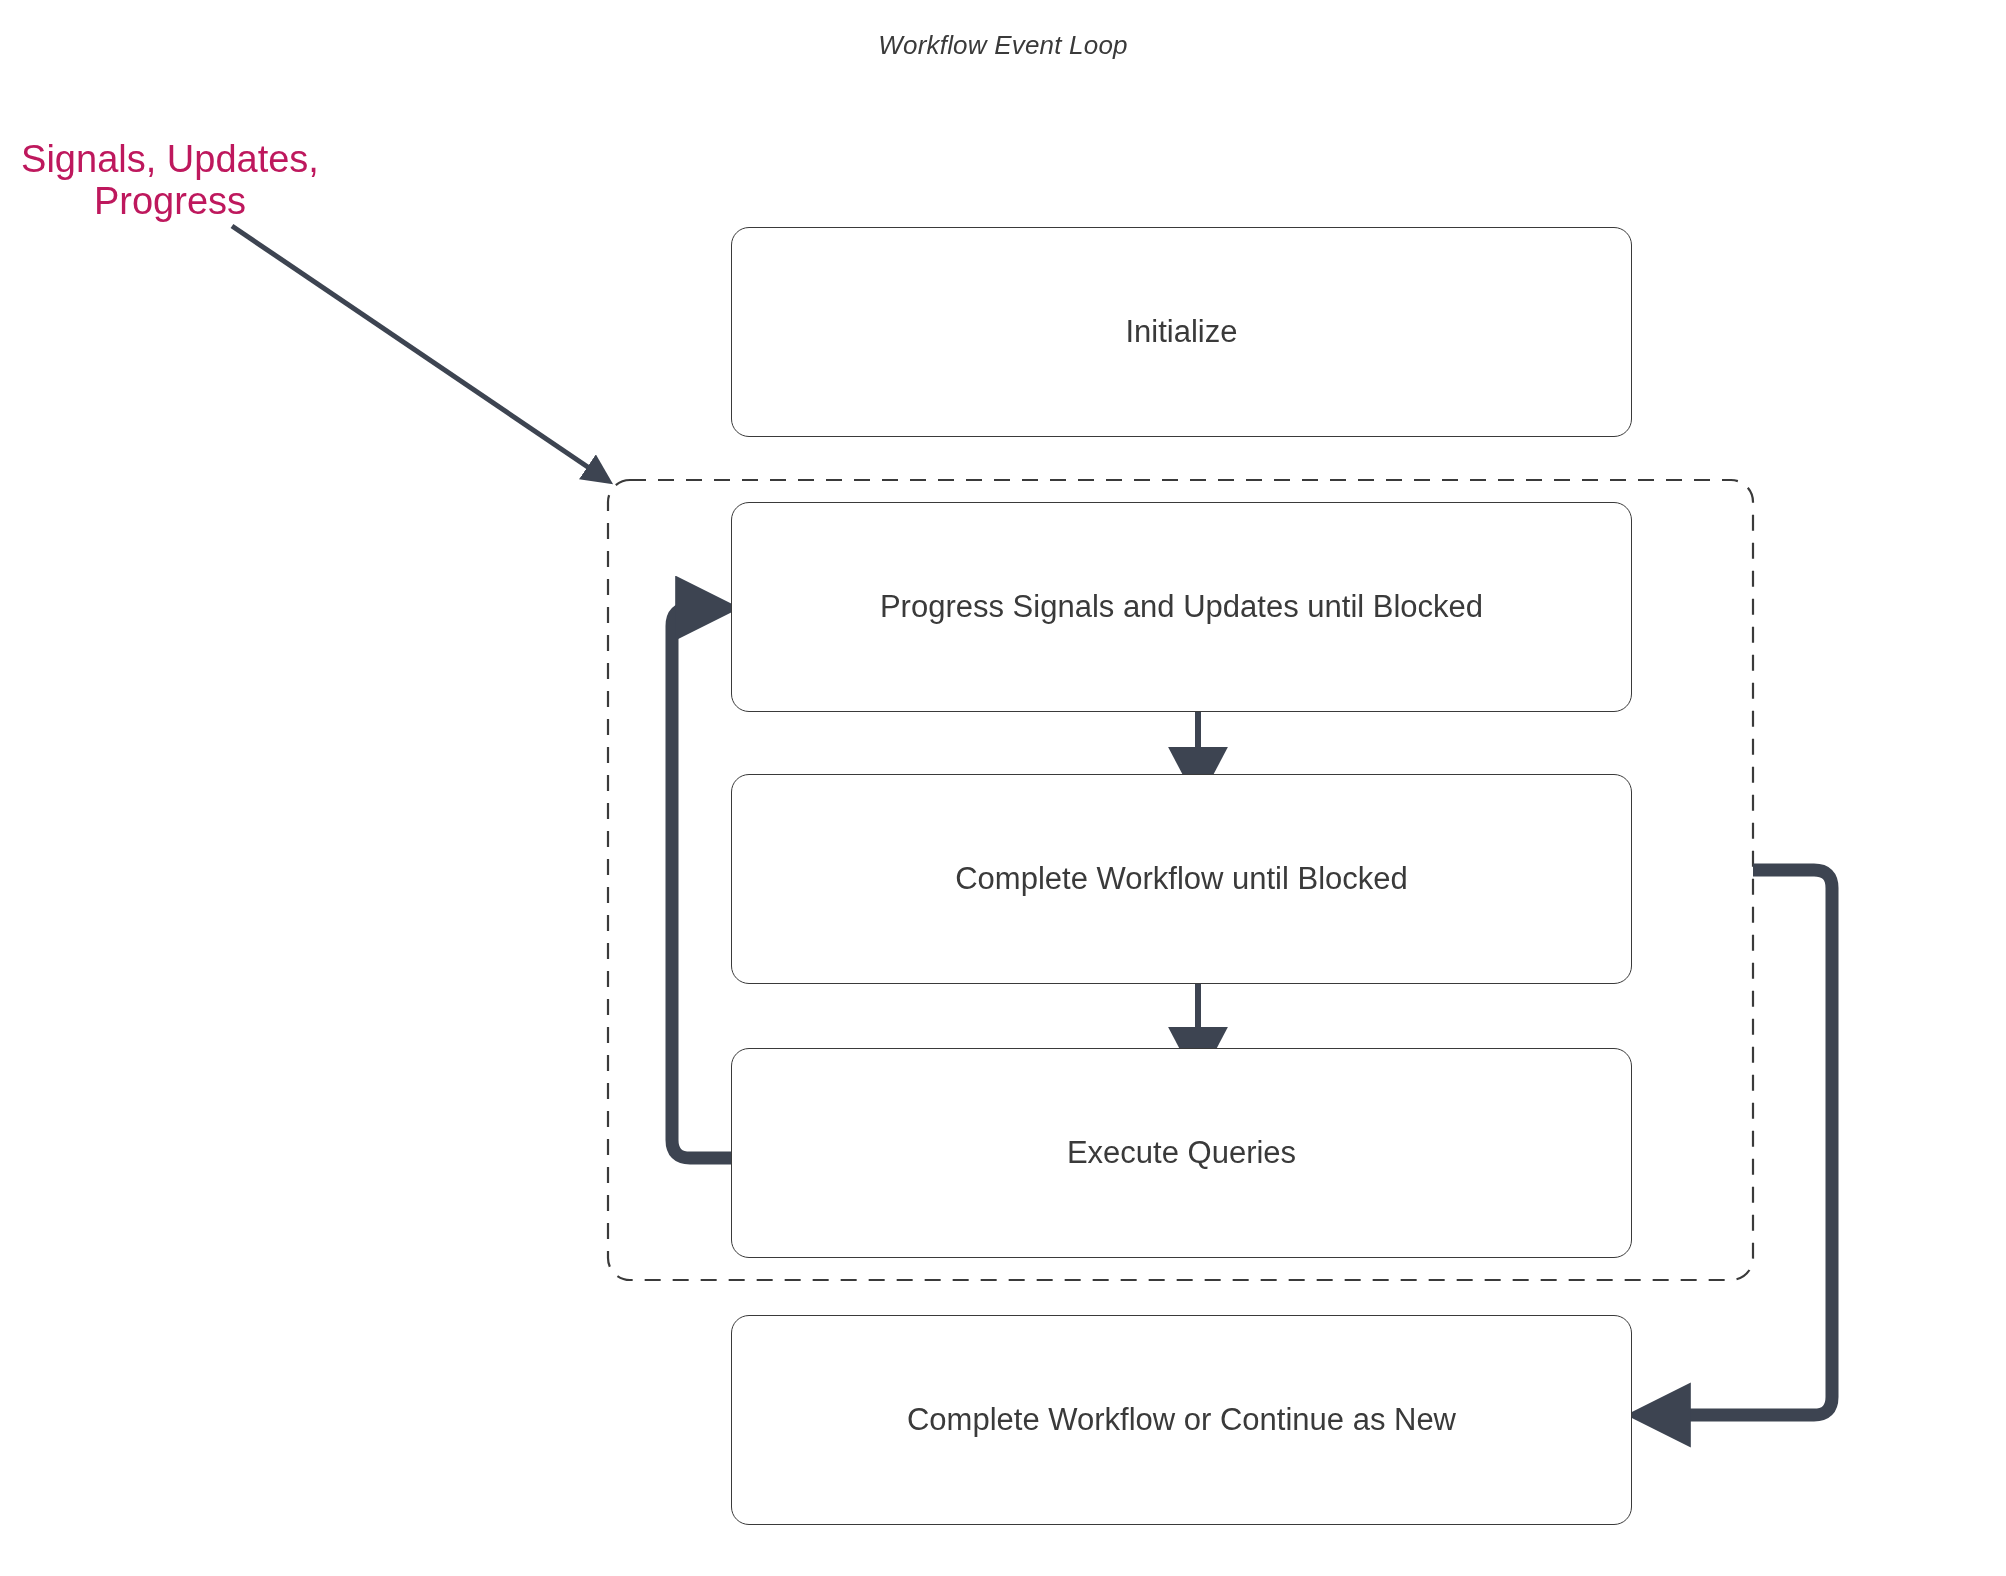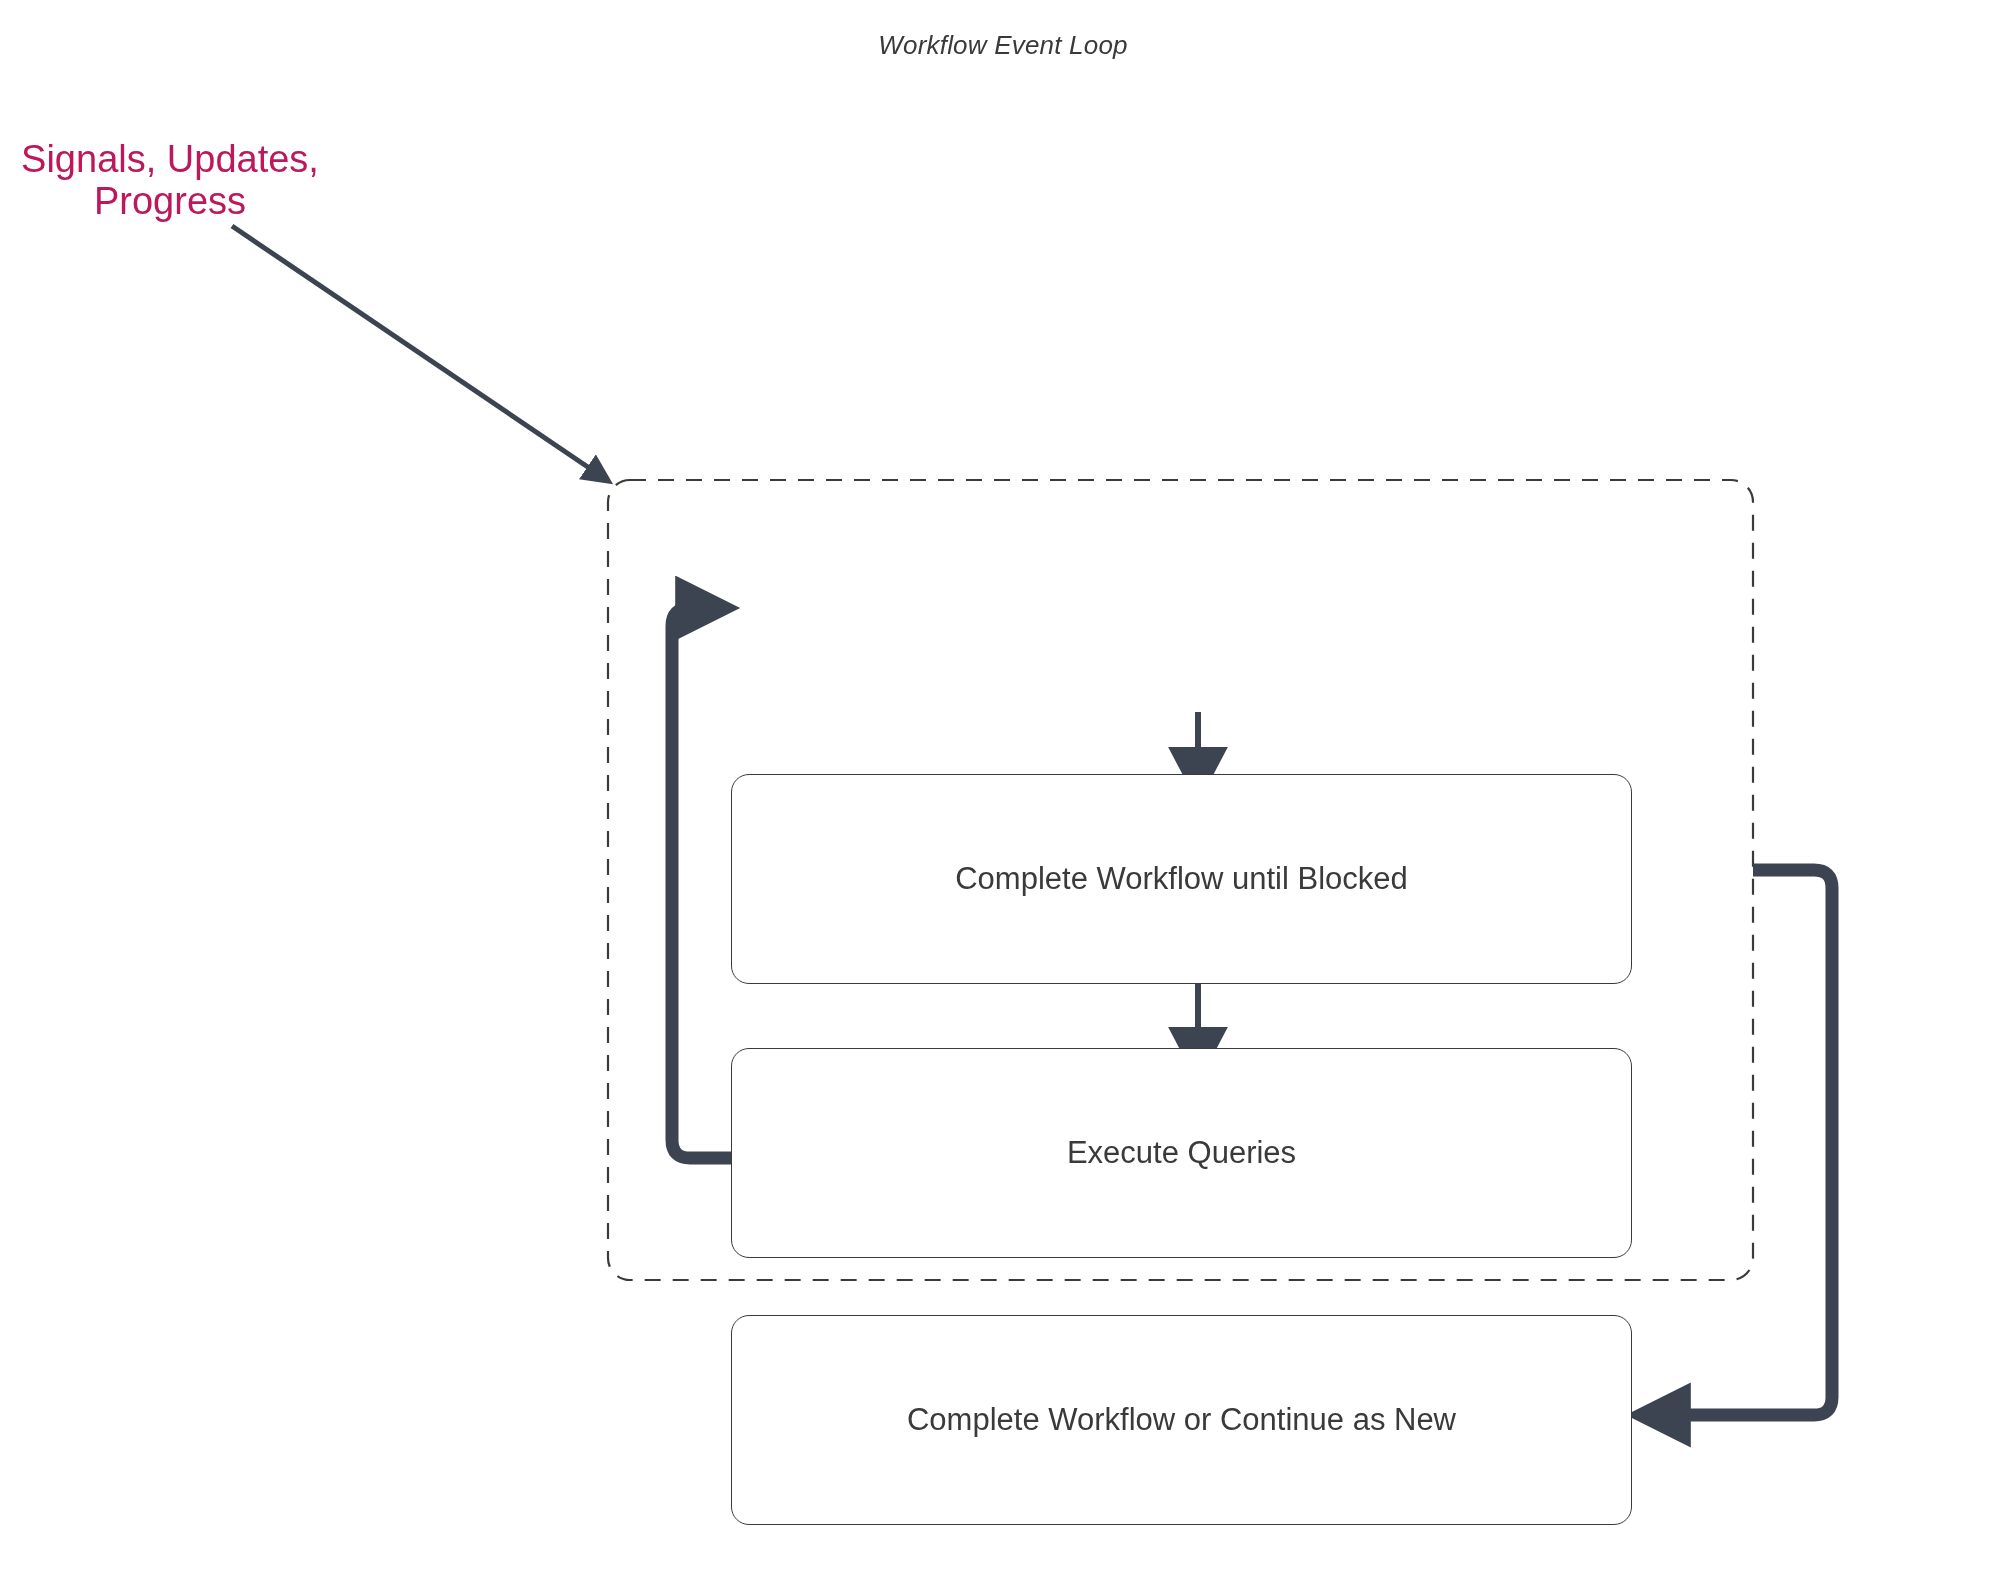--- a/index.html
+++ b/index.html
@@ -91,21 +91,27 @@
 
     <line x1="1198" y1="712" x2="1198" y2="766" stroke="#3d4451" stroke-width="6" marker-end="url(#thinArrow)"></line>
 
     <line x1="1198" y1="984" x2="1198" y2="1046" stroke="#3d4451" stroke-width="6" marker-end="url(#thinArrow)"></line>
 
     <path d="M 731 1158 L 690 1158 Q 672 1158 672 1140 L 672 626 Q 672 608 690 608 L 722 608" fill="none" stroke="#3d4451" stroke-width="13" stroke-linecap="butt" stroke-linejoin="round" marker-end="url(#thickArrow)"></path>
 
     <path d="M 1753 870 L 1814 870 Q 1832 870 1832 888 L 1832 1397 Q 1832 1415 1814 1415 L 1644 1415" fill="none" stroke="#3d4451" stroke-width="13" stroke-linecap="butt" stroke-linejoin="round" marker-end="url(#thickArrow)"></path>
   </svg>
 
+  <div class="node" style="left:731px; top:227px; width:901px; height:210px;">
+    <span class="node-label">Initialize</span>
+  </div>
 
+  <div class="node" style="left:731px; top:502px; width:901px; height:210px;">
+    <span class="node-label">Progress Signals and Updates until Blocked</span>
+  </div>
 
   <div class="node" style="left:731px; top:774px; width:901px; height:210px;">
     <span class="node-label">Complete Workflow until Blocked</span>
   </div>
 
   <div class="node" style="left:731px; top:1048px; width:901px; height:210px;">
     <span class="node-label">Execute Queries</span>
   </div>
 
   <div class="node" style="left:731px; top:1315px; width:901px; height:210px;justify-content:center;">

